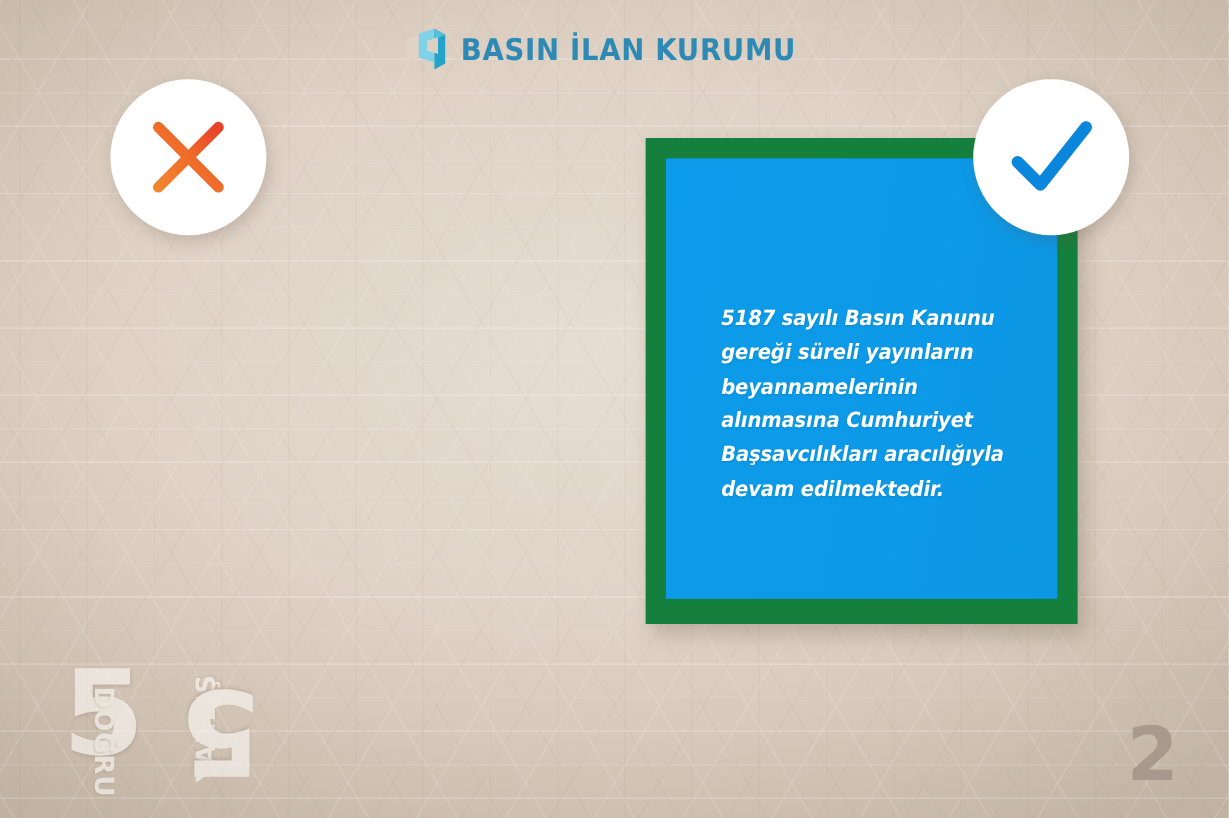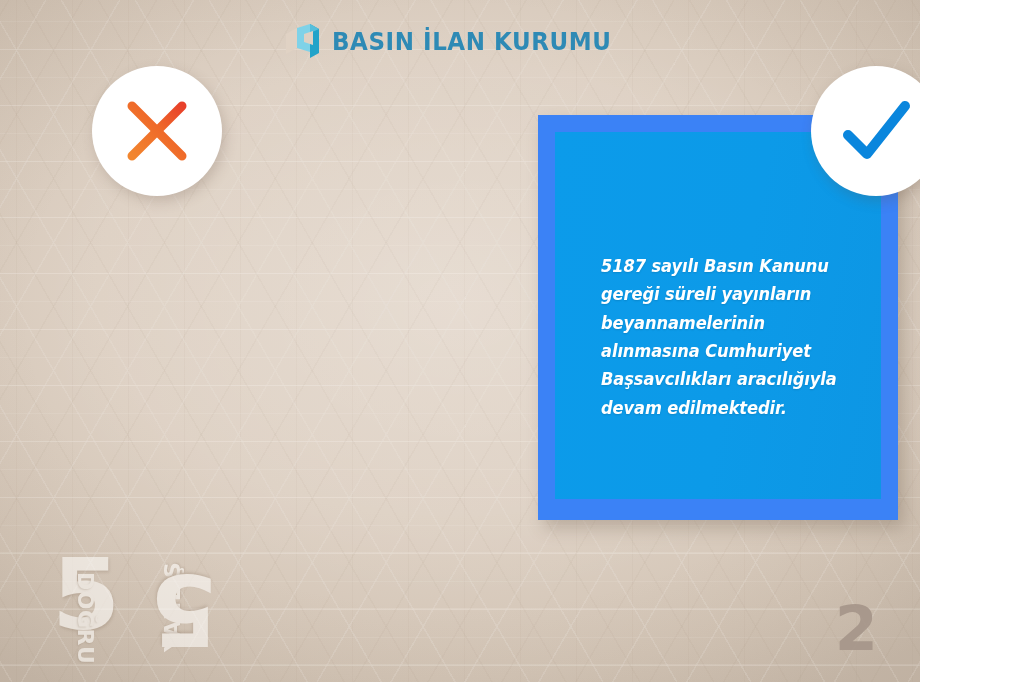--- a/index.html
+++ b/index.html
@@ -5,21 +5,21 @@
   * { margin:0; padding:0; box-sizing:border-box; }
 
   html, body {
     width:1024px; height:682px;
     overflow:hidden;
     font-family:"Liberation Sans", sans-serif;
   }
 
   #stage {
     position:relative;
-    width:920px; height:682px;
+    width:1024px; height:682px;
     background:#d8cbbd;
     overflow:hidden;
   }
 
   
   .bg-base {
     position:absolute; inset:0;
     background:
       radial-gradient(ellipse 78% 70% at 48% 42%, #e3d7cb 0%, #ded1c4 48%, #d2c4b5 82%, #c9bbac 100%);
   }
@@ -60,21 +60,21 @@
     letter-spacing:.6px;
     color:#2e8ab5;
     transform:scaleX(.92);
     transform-origin:left center;
     white-space:nowrap;
   }
 
   
   .card {
     position:absolute;
-    background:#3b82f6;
+    background:#15803d;
     box-shadow:6px 8px 16px rgba(95,75,58,.28);
   }
   .card-inner {
     position:absolute;
     left:17px; right:17px; top:17px;
   }
   .card-text {
     position:absolute;
     color:#ffffff;
     font-family:"DejaVu Sans", sans-serif;

